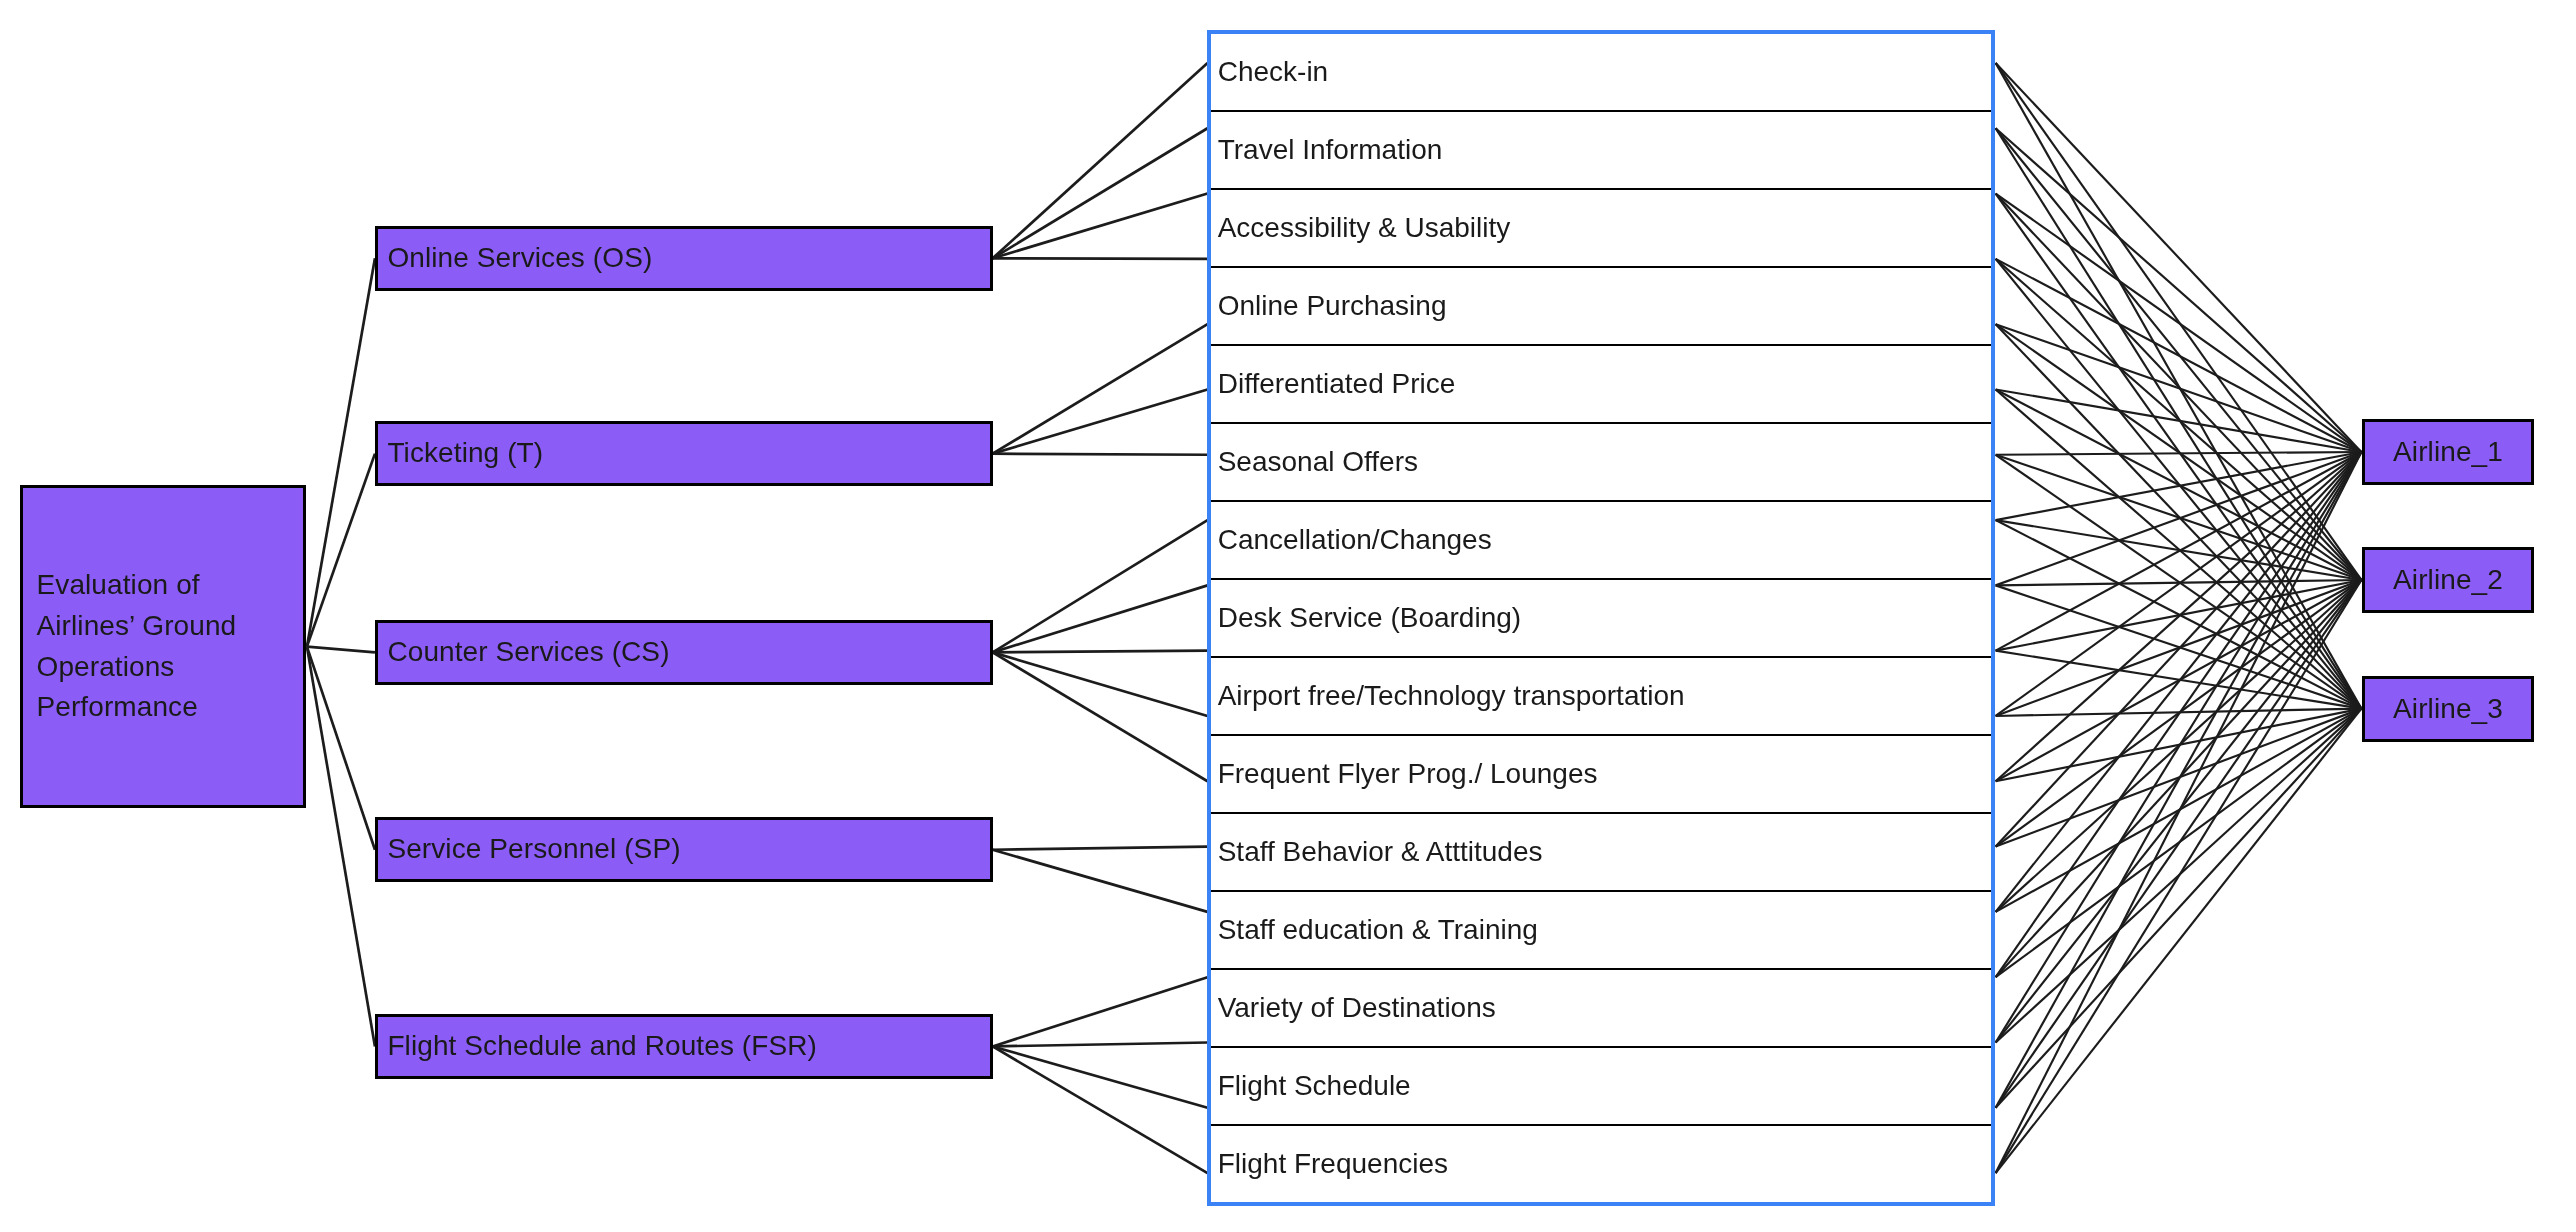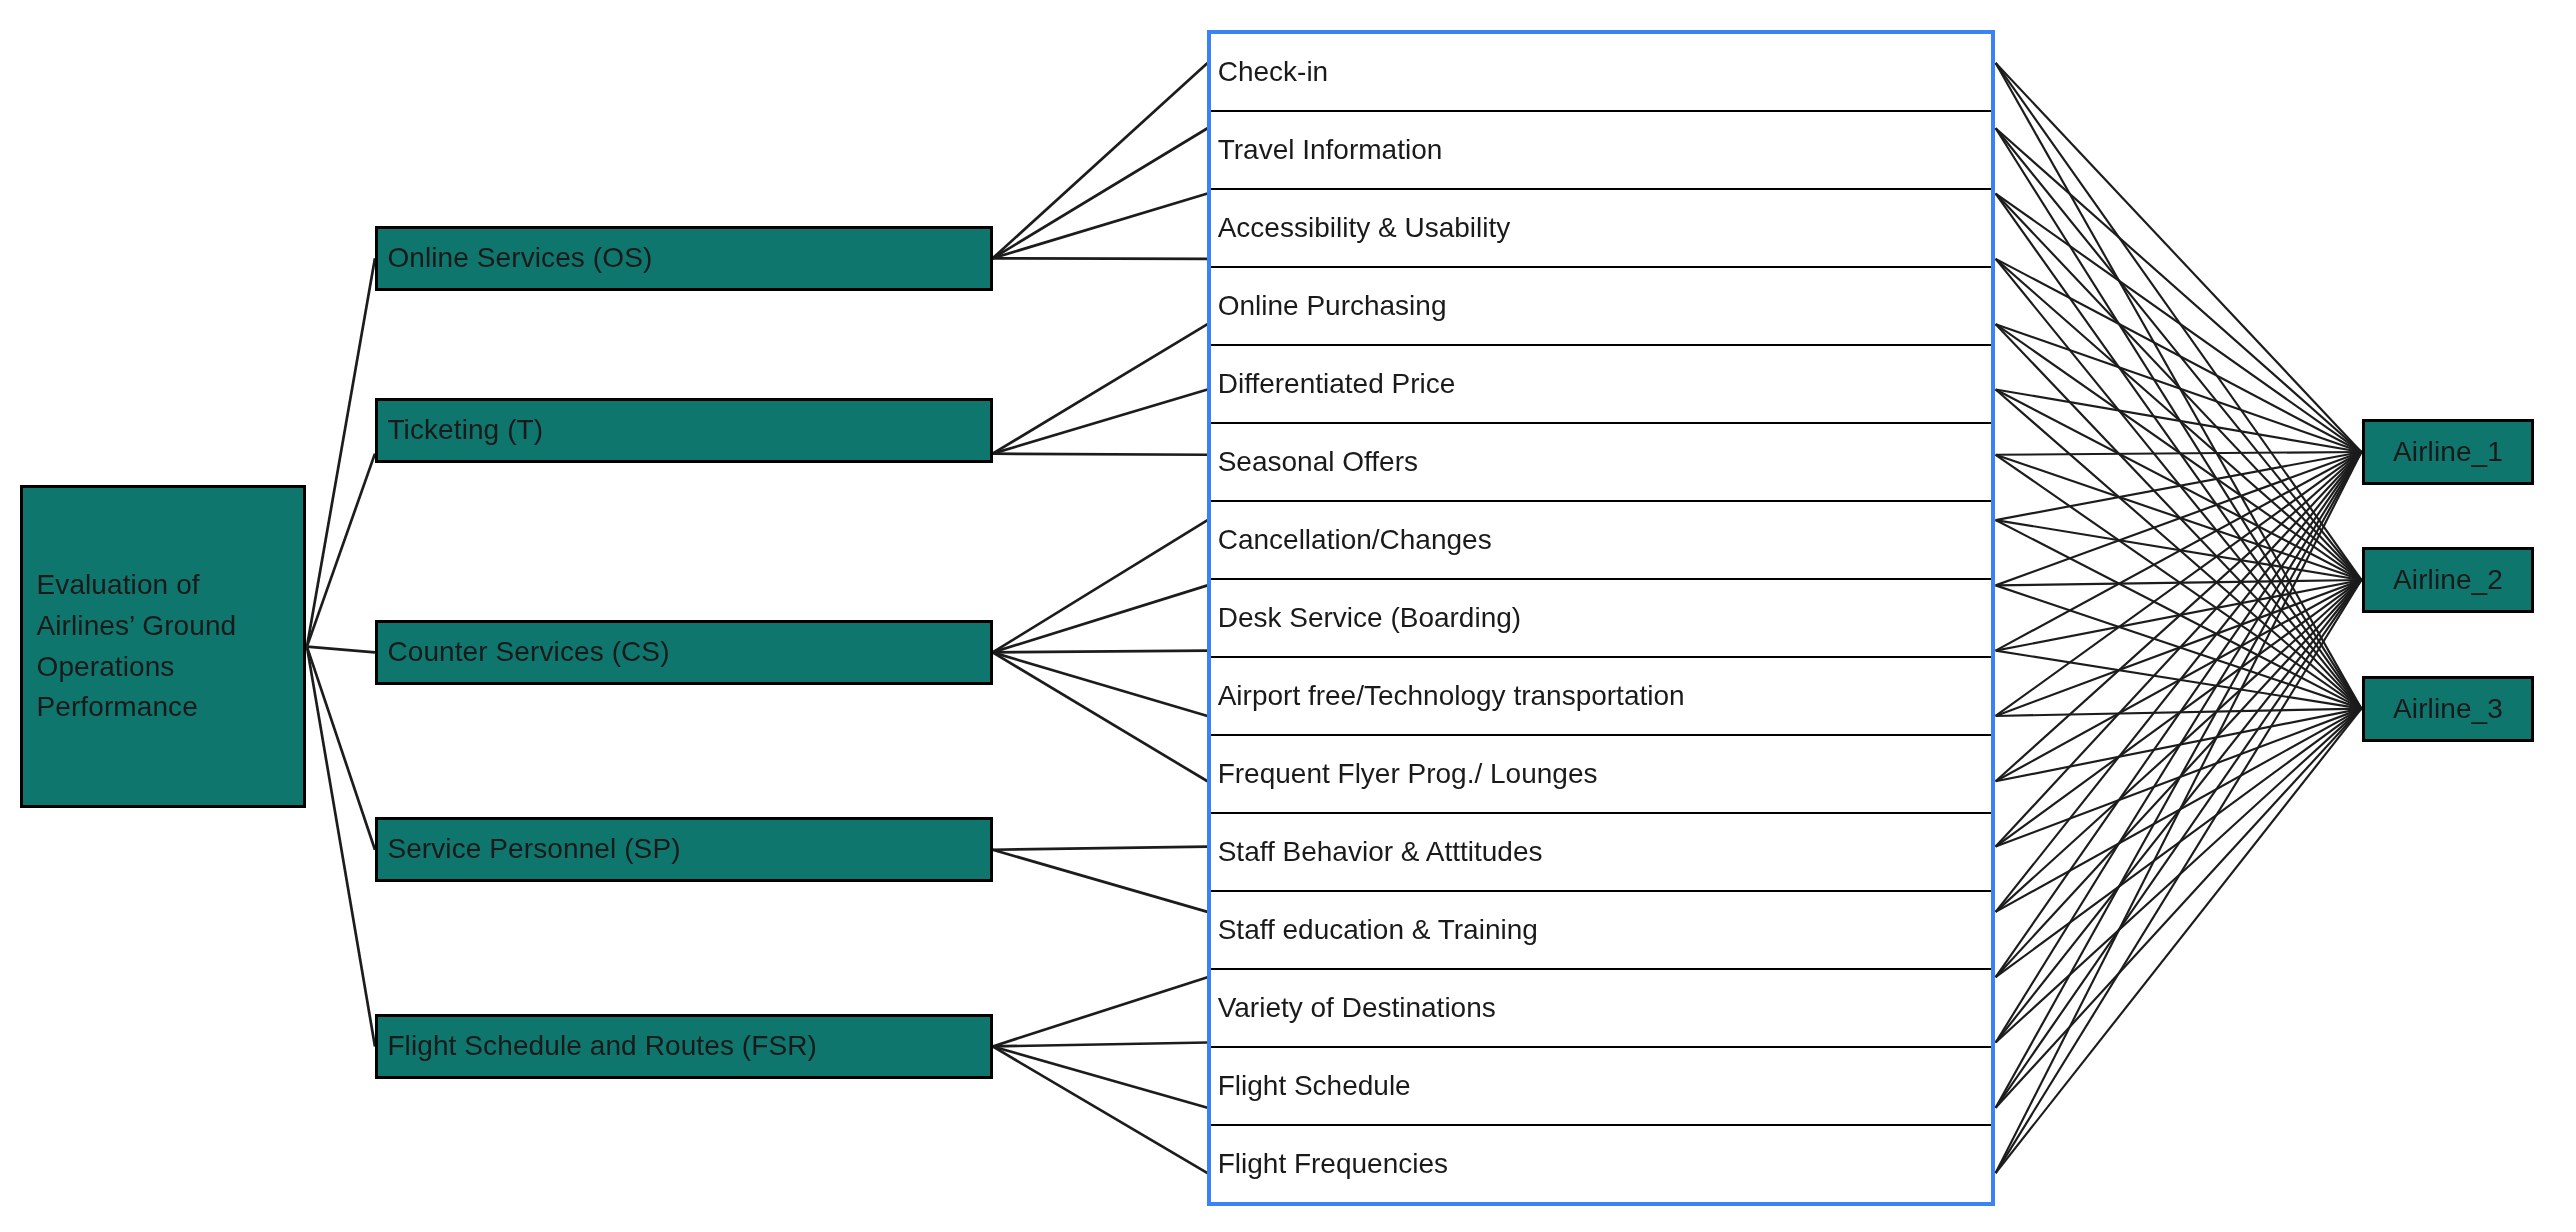--- a/index.html
+++ b/index.html
@@ -14,21 +14,21 @@
   }
   #links{
     position:absolute;
     left:0; top:0;
     width:2576px; height:1232px;
     pointer-events:none;
   }
   .node{
     position:absolute;
     box-sizing:border-box;
-    background:#0f766e;
+    background:#8b5cf6;
     border:2.7px solid #000000;
     display:flex;
     align-items:center;
     z-index:5;
   }
   .node .txt{
     display:block;
     width:100%;
     padding:0 9.4px;
     color:#1a1a1a;
@@ -195,21 +195,21 @@
       </g>
   </svg>
 
   <div class="node" id="goal">
     <span class="txt">Evaluation of Airlines’ Ground Operations Performance</span>
   </div>
 
   <div class="node crit" id="crit-0" style="top:226px">
     <span class="txt">Online Services (OS)</span>
   </div>
-  <div class="node crit" id="crit-1" style="top:398px">
+  <div class="node crit" id="crit-1" style="top:421px">
     <span class="txt">Ticketing (T)</span>
   </div>
   <div class="node crit" id="crit-2" style="top:620px">
     <span class="txt">Counter Services (CS)</span>
   </div>
   <div class="node crit" id="crit-3" style="top:817px">
     <span class="txt">Service Personnel (SP)</span>
   </div>
   <div class="node crit" id="crit-4" style="top:1014px">
     <span class="txt">Flight Schedule and Routes (FSR)</span>

